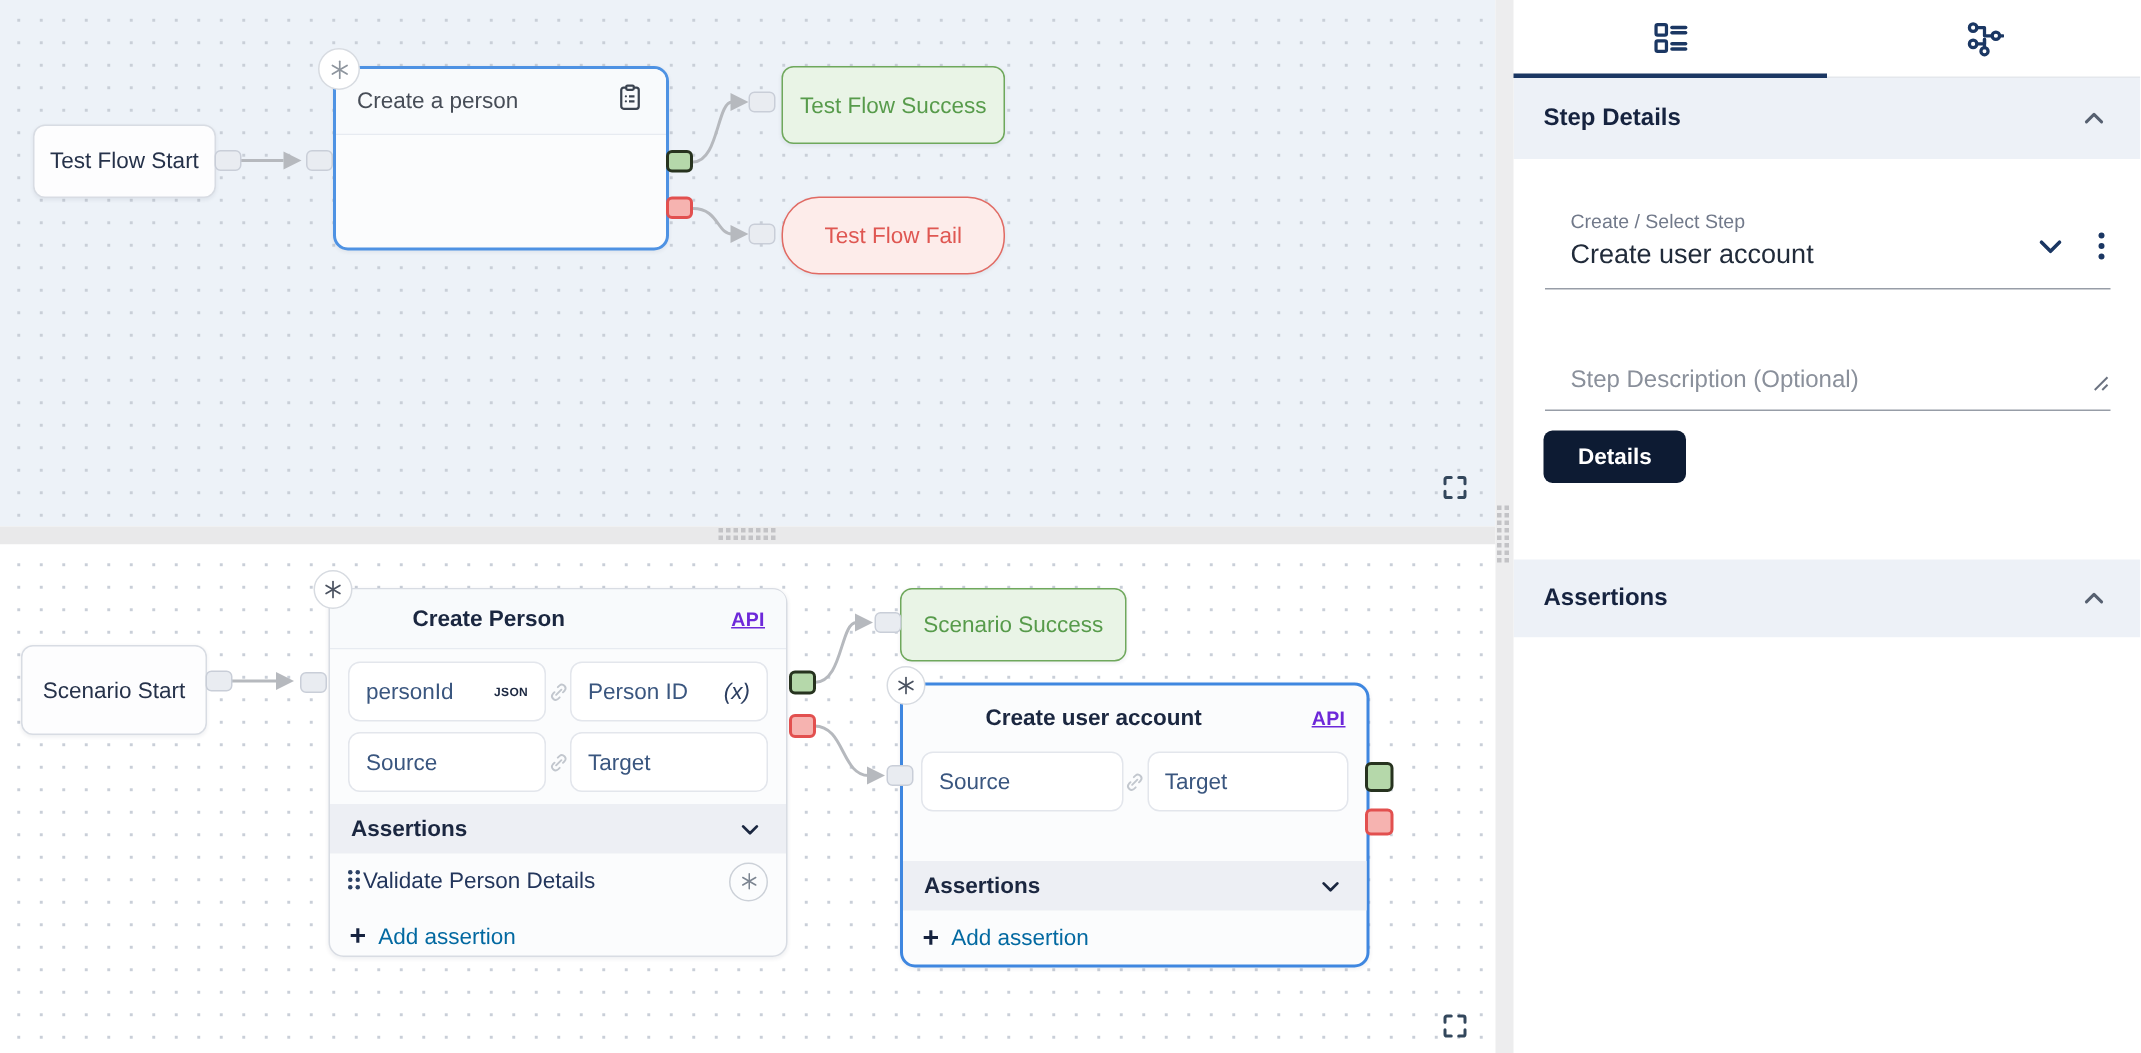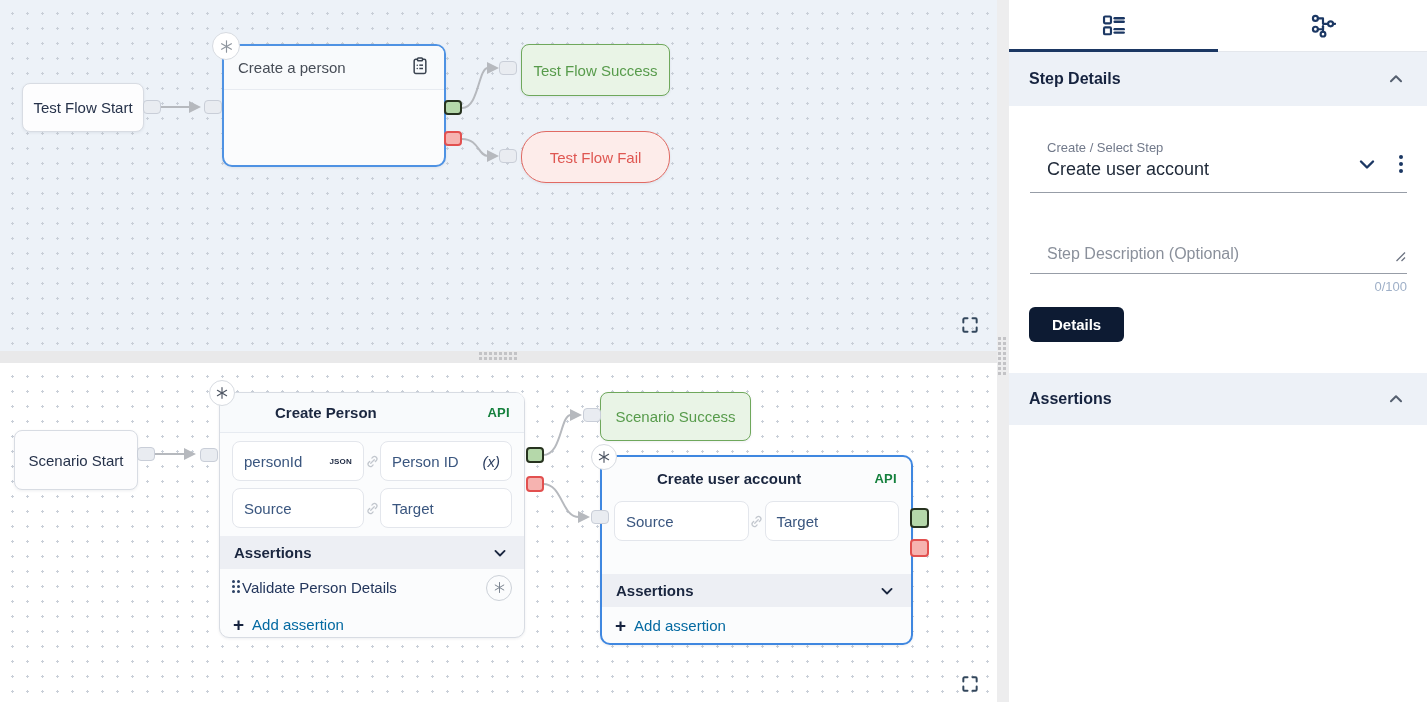--- a/index.html
+++ b/index.html
@@ -33,21 +33,21 @@
   .red-node{background:#fdecea;border-color:#e16a63;color:#df5752;font-weight:500;border-radius:25px;}
 
   .step-node{display:flex;flex-direction:column;background:#fbfcfd;border-radius:10px;}
   .blue-border{border:2px solid #4e92e3;}
   .blue-border-sel{border:2px solid #3f87e0;}
   .step-header{display:flex;align-items:center;justify-content:space-between;
     padding:0 14px;border-bottom:1px solid #e7ebf1;background:#f8fafc;
     border-radius:8px 8px 0 0;flex:none;}
   .step-title{font-size:15px;font-weight:bold;color:#1b2740;margin-left:41px;}
   .step-title-plain{font-size:15px;font-weight:normal;color:#474d57;}
-  .api-badge{font-size:13px;font-weight:bold;color:#15803d;letter-spacing:.3px;}
+  .api-badge{font-size:13px;font-weight:bold;color:#6d28d9;letter-spacing:.3px;text-decoration:underline;}
 
   .param-area{padding:8px 12px 8px 12px;display:flex;flex-direction:column;gap:7px;flex:none;}
   .param-row{display:grid;grid-template-columns:1fr 16px 1fr;align-items:center;}
   .param-input{height:40px;background:#fff;border:1px solid #e3e6ec;border-radius:8px;
     display:flex;align-items:center;justify-content:space-between;padding:0 11px;overflow:hidden;}
   .param-text{font-size:15px;color:#3a567f;white-space:nowrap;}
   .json-badge{font-size:8px;font-weight:bold;color:#1b2740;letter-spacing:.2px;}
   .x-suffix{font-size:15px;color:#2c3e60;font-style:italic;}
   .link-wrap{display:flex;align-items:center;justify-content:center;z-index:3;}
 
@@ -430,21 +430,20 @@
 
       <div class="field-group desc-group">
         <input class="desc-input" placeholder="Step Description (Optional)" style="">
         <span class="resize-grip">
           <svg width="12" height="12" viewBox="0 0 12 12" stroke="#6b7280" stroke-width="1.3">
             <line x1="2.5" y1="11" x2="11" y2="2.5"></line>
               <line x1="7.5" y1="11" x2="11" y2="7.5"></line>
             </svg>
         </span>
       </div>
-      <div class="counter">0/100</div>
 
       <button class="details-btn">Details</button>
     </div>
 
     <div class="section-bar" style="height:52px;">
       <span class="section-title">Assertions</span>
       <svg viewBox="0 0 24 24" width="22" height="22">
         <path d="M6.5 14.5 L12 9 L17.5 14.5" stroke="#566070" stroke-width="2.2" fill="none" stroke-linecap="round" stroke-linejoin="round"></path>
         </svg>
     </div>

